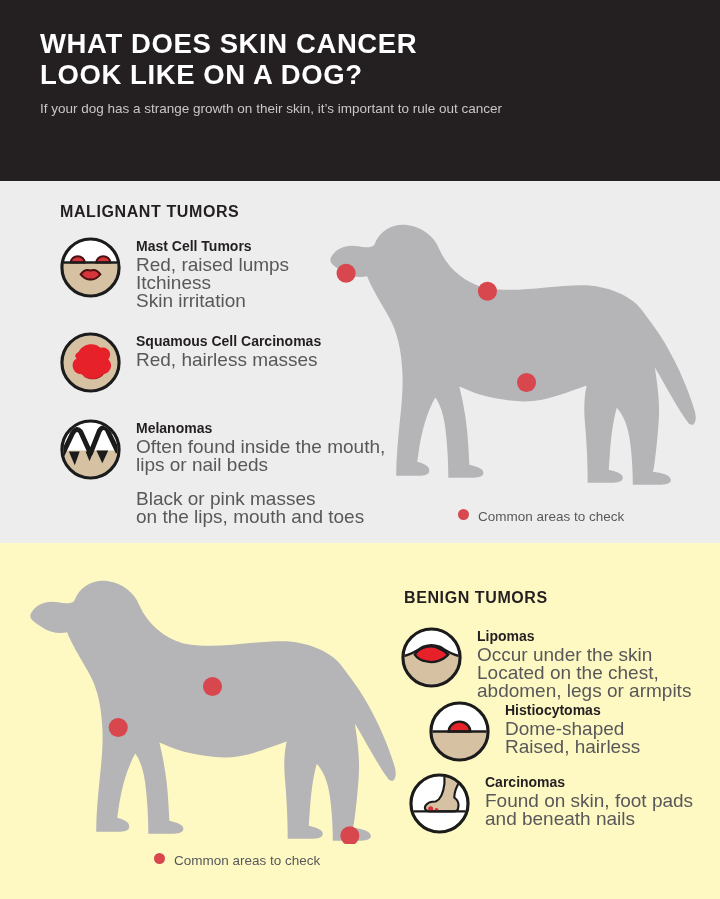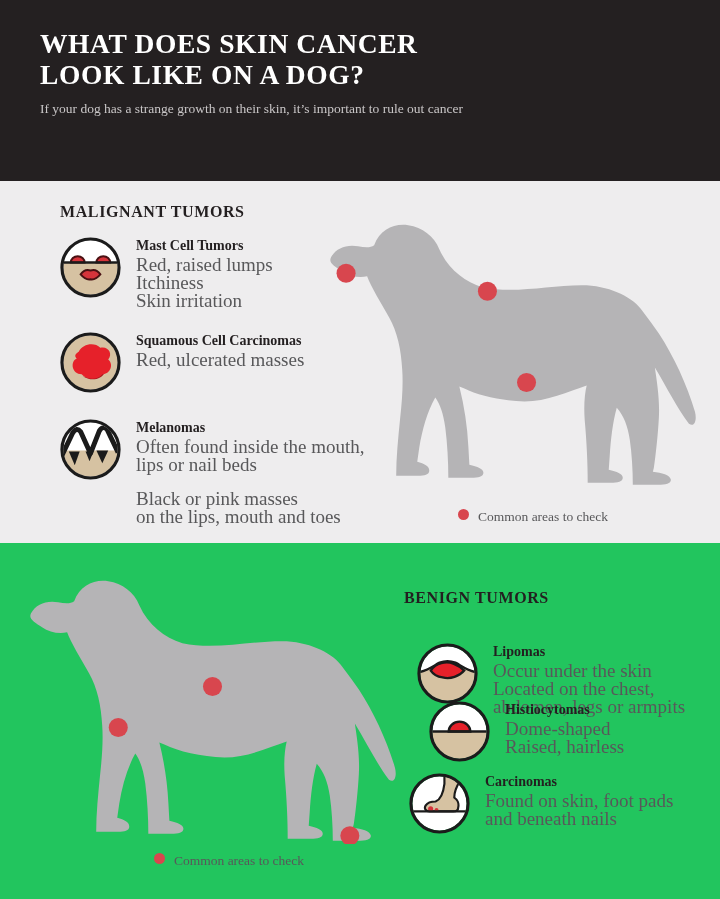--- a/index.html
+++ b/index.html
@@ -1,17 +1,17 @@
 <!DOCTYPE html>
 <html><head>
 <meta charset="utf-8">
 <style>
   html,body{margin:0;padding:0;background:#ffffff;}
-  #page{position:relative;width:720px;height:899px;overflow:hidden;background:#22c55e;
-        font-family:Liberation Serif, serif;}
+  #page{position:relative;width:720px;height:899px;overflow:hidden;background:#fef9c3;
+        font-family:Liberation Sans, sans-serif;}
 
   
   .header{position:absolute;left:0;top:0;width:720px;height:181px;background:#242021;}
   .title{position:absolute;left:40px;top:28px;color:#ffffff;font-weight:bold;
          font-size:27.5px;line-height:31px;letter-spacing:0.6px;white-space:nowrap;}
   .subtitle{position:absolute;left:40px;top:100px;color:#c9c6c7;font-size:13.5px;
             line-height:18.5px;white-space:nowrap;}
 
   
   .gray-panel{position:absolute;left:0;top:181px;width:720px;height:362px;background:#eeedee;}
@@ -92,21 +92,21 @@
    <g clip-path="url(#cpB)">
               <rect width="64" height="64" fill="#d6c2a2"></rect>
    <path d="M24,46 C32,51 42,50 46,43 C50,42 52,37 50,33 C46,42 34,50 24,46 Z" fill="#a8171d"></path>
    <path d="M20,21 C24,13 36,11 42,17 C50,15 55,23 50,29 C56,34 52,44 44,44 C40,50 28,50 23,44 C13,44 11,31 18,28 C15,25 17,23 20,21 Z" fill="#e6212a"></path>
             </g>
    <circle cx="32" cy="32" r="29" fill="none" stroke="#1b1b1b" stroke-width="3.2"></circle>
           </svg>
         </span>
         <div class="itext">
           <div class="ititle">Squamous Cell Carcinomas</div>
-          <div class="ipara">Red, ulcerated masses</div>
+          <div class="ipara">Red, hairless masses</div>
         </div>
       </div>
       <div class="item" style="left: 59px; top: 418px;">
         <span class="icon">
           <svg viewBox="0 0 64 64">
             <defs>
               <clipPath id="cpC">
                 <circle cx="32" cy="32" r="27.6"></circle>
               </clipPath>
             </defs>
@@ -139,21 +139,21 @@
     </div>
 
   <div class="legend" style="left:458px;top:509px">
     <span class="legend-dot"></span>
     <span class="legend-label">Common areas to check</span>
   </div>
 
   <div class="section-heading" style="left:404px;top:589px">BENIGN TUMORS</div>
 
   <div id="benign-items">
-      <div class="item" style="left: 416px; top: 626px; margin-top: 16px;">
+      <div class="item" style="left: 400px; top: 626px;">
         <span class="icon">
           <svg viewBox="0 0 64 64">
             <defs>
               <clipPath id="cpD">
                 <circle cx="32" cy="32" r="27.6"></circle>
               </clipPath>
             </defs>
    <g clip-path="url(#cpD)">
               <rect width="64" height="64" fill="#fff"></rect>
    <path d="M2,31 C12,29 18,24 24,21 C29,19 35,19 40,21 C46,24 52,29 62,31 L62,64 L2,64 Z" fill="#d6c2a2"></path>

